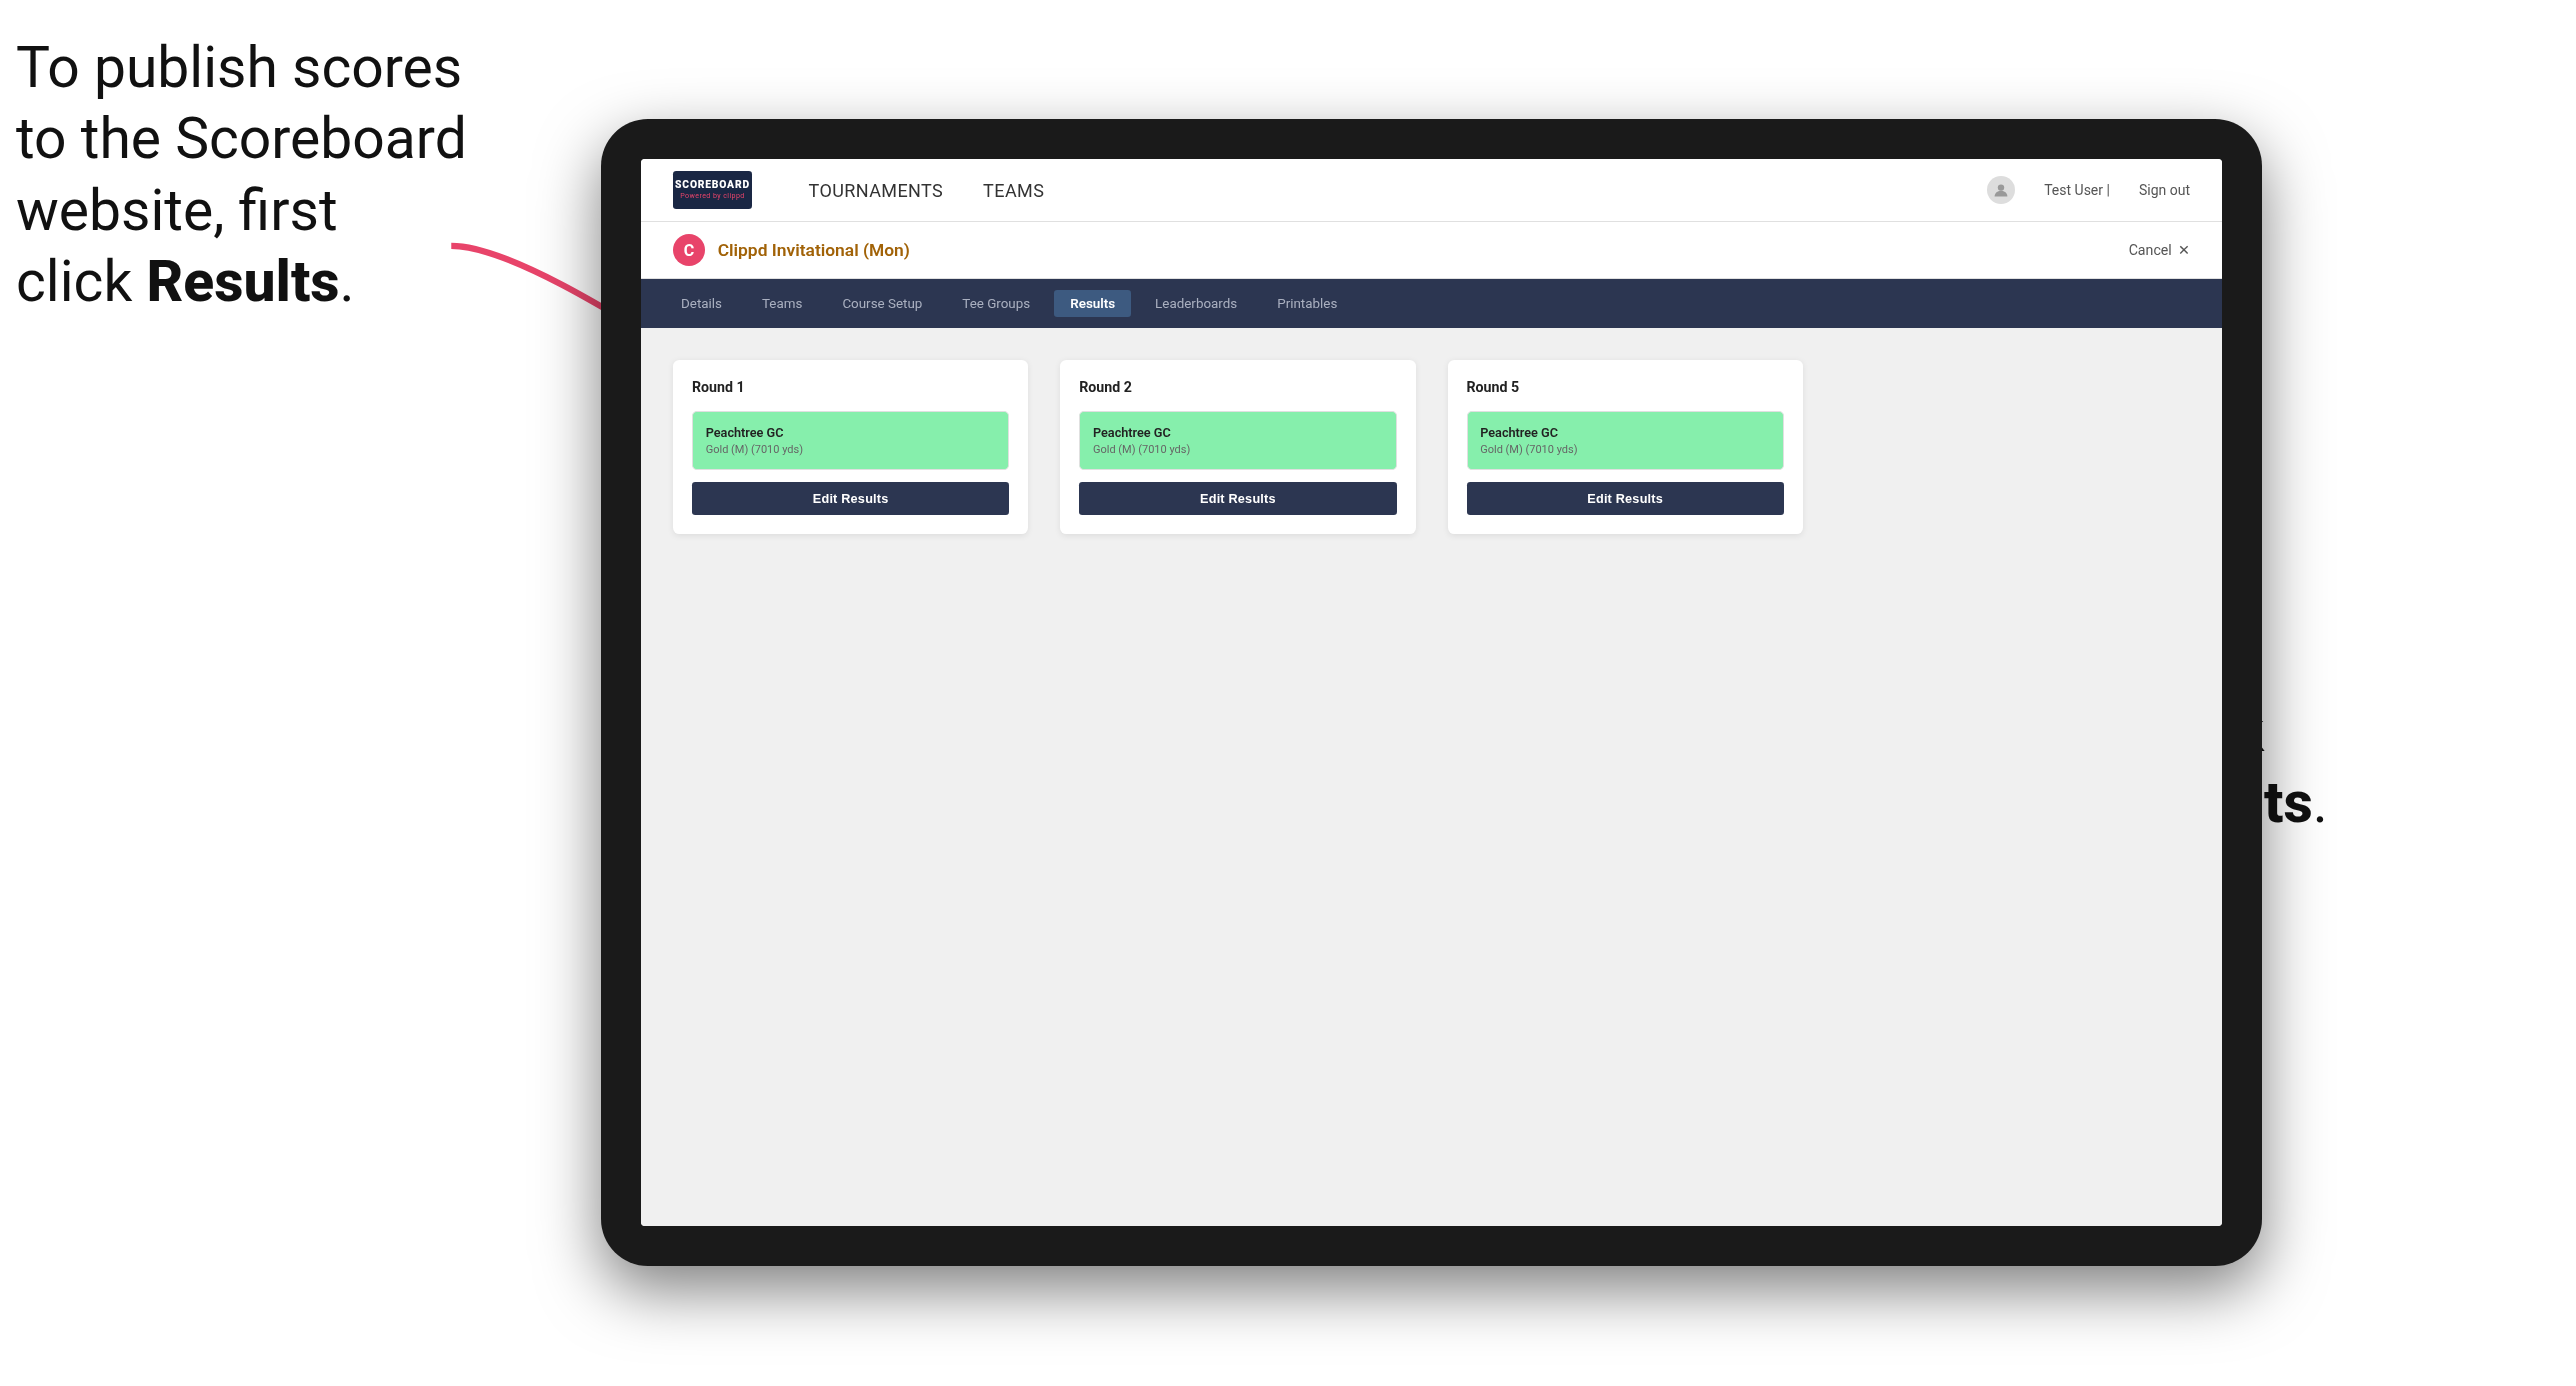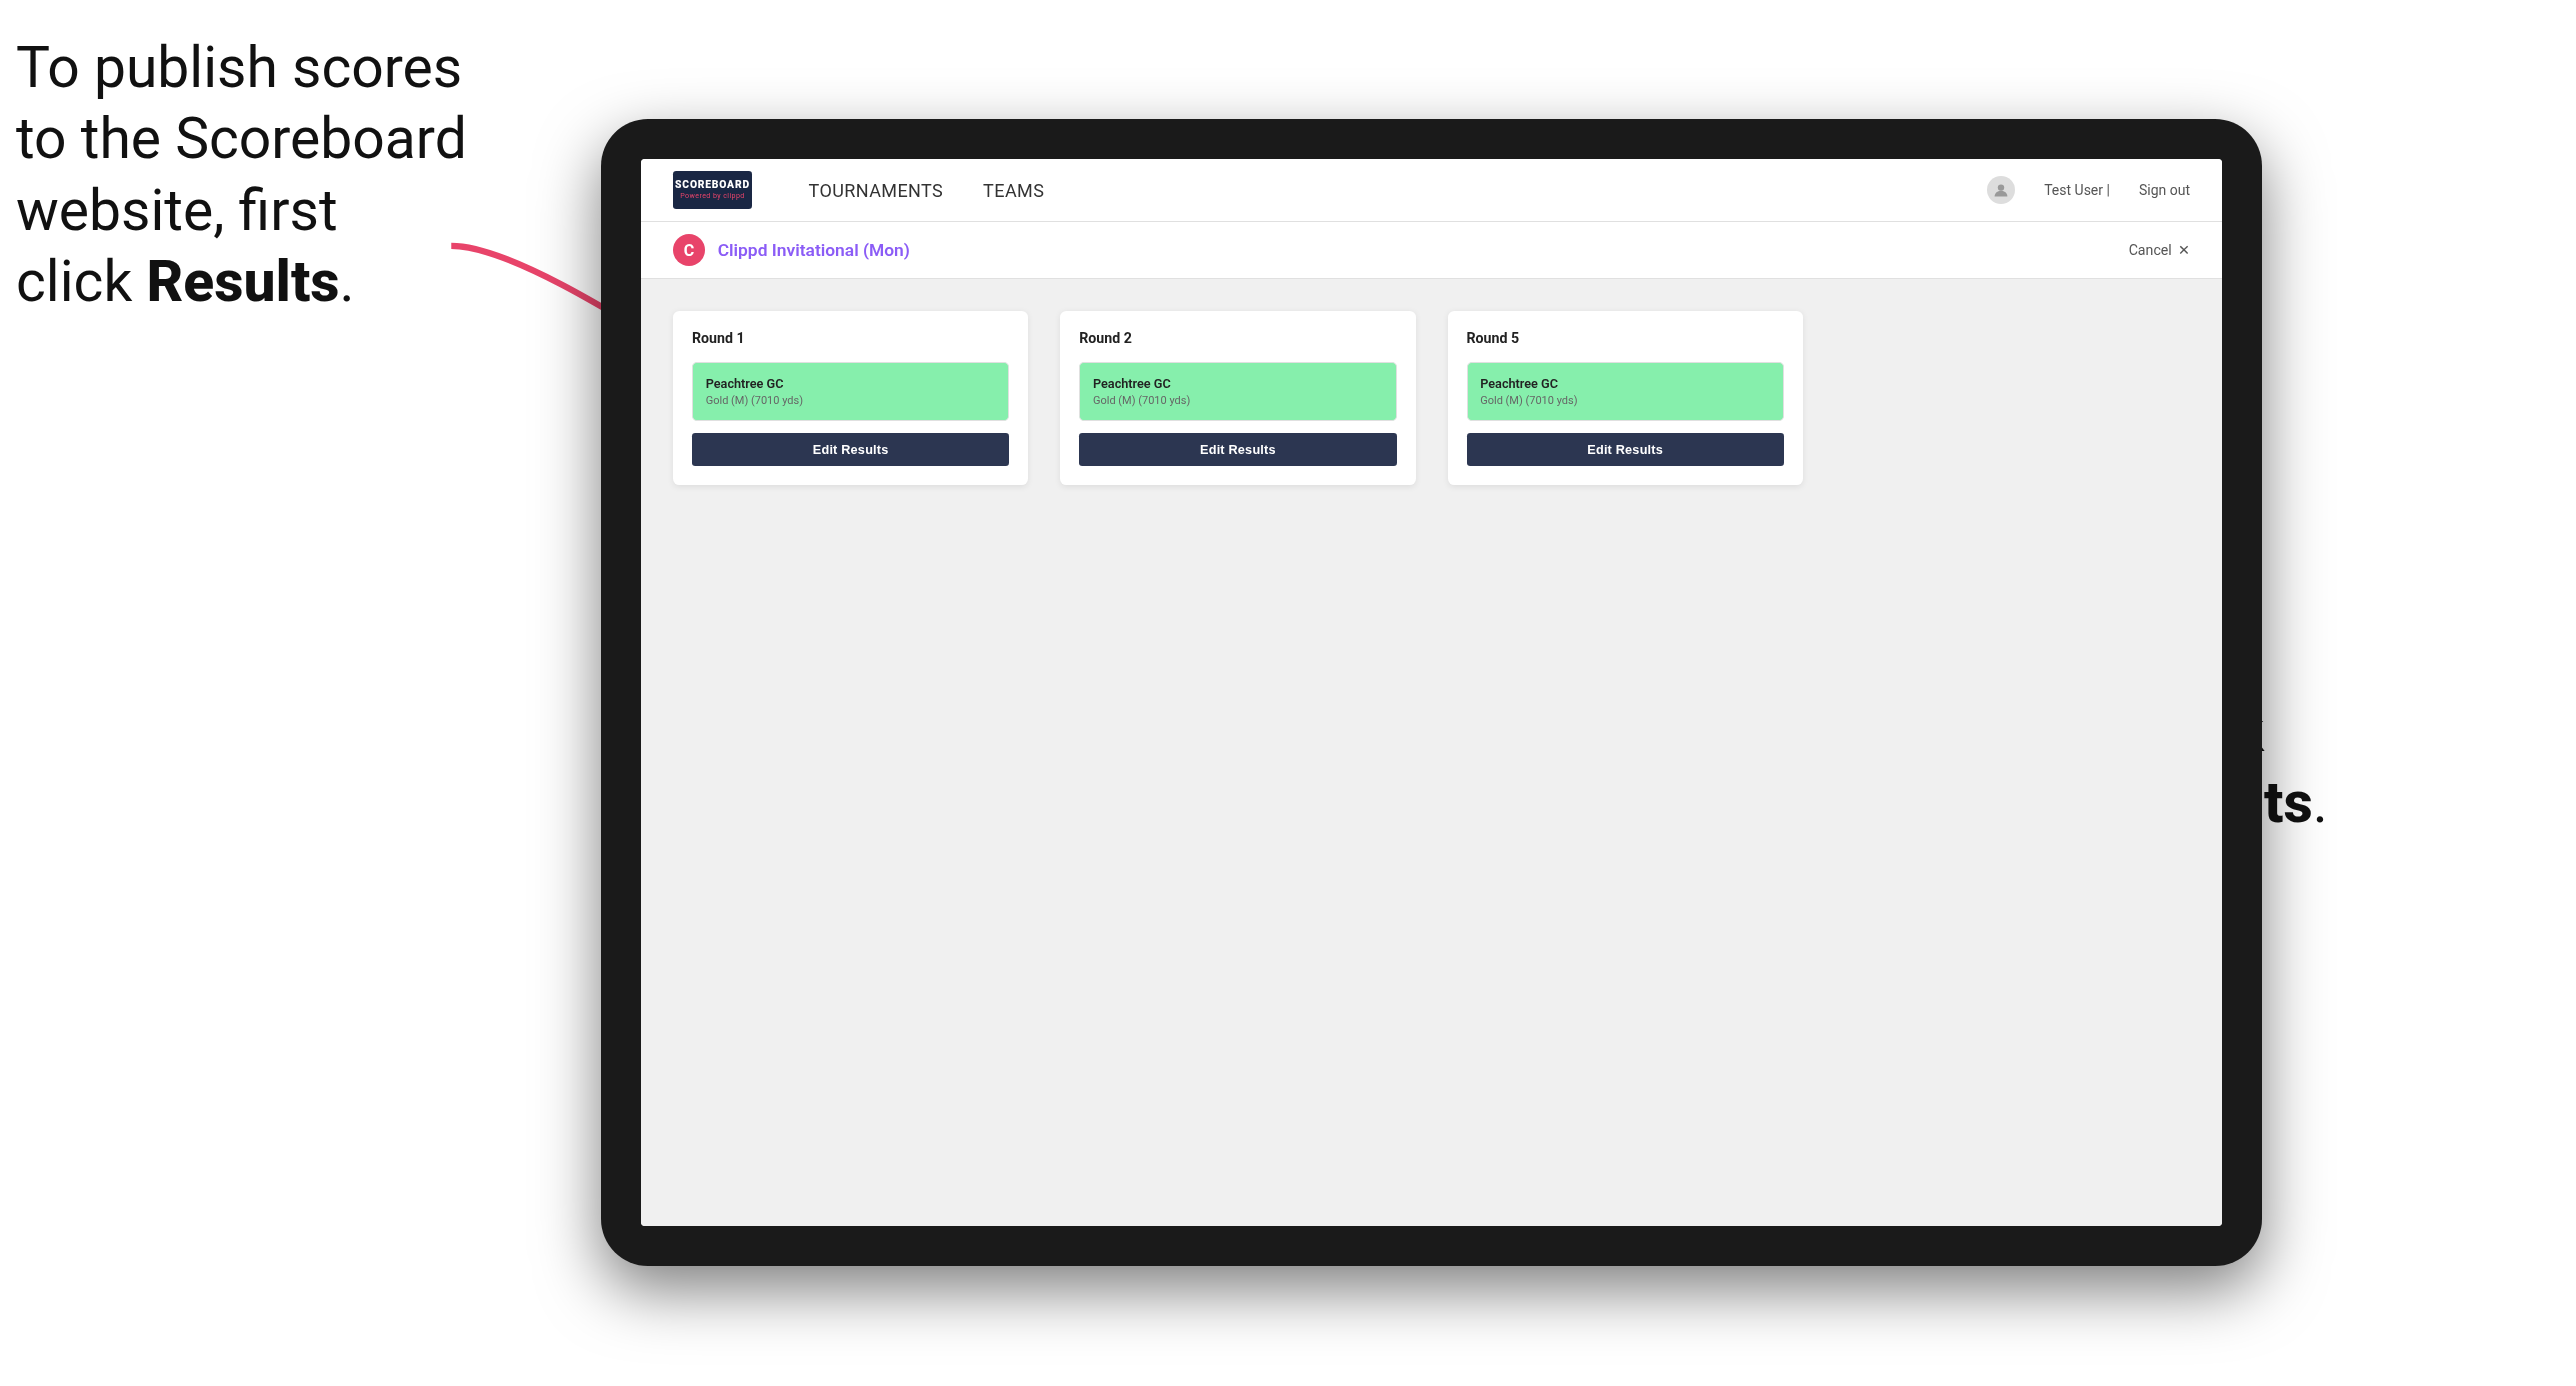--- a/index.html
+++ b/index.html
@@ -161,21 +161,21 @@
       justify-content: center;
       color: white;
       font-weight: 700;
       font-size: 16px;
       margin-right: 12.7px;
     }
 
     .tournament-title {
       font-size: 17.4px;
       font-weight: 600;
-      color: #8b5cf6;
+      color: #a16207;
       flex: 1;
     }
 
     .cancel-btn {
       font-size: 14.2px;
       color: #555;
       cursor: pointer;
       display: flex;
       align-items: center;
       gap: 6.3px;
@@ -334,20 +334,29 @@
 
     <div class="tournament-bar">
       <div class="tournament-icon">C</div>
       <div class="tournament-title">Clippd Invitational (Mon)</div>
       <div class="cancel-btn">
         <span>Cancel</span>
         <span>✕</span>
       </div>
     </div>
 
+    <div class="sub-nav">
+      <div class="sub-nav-tab">Details</div>
+      <div class="sub-nav-tab">Teams</div>
+      <div class="sub-nav-tab">Course Setup</div>
+      <div class="sub-nav-tab">Tee Groups</div>
+      <div class="sub-nav-tab active">Results</div>
+      <div class="sub-nav-tab">Leaderboards</div>
+      <div class="sub-nav-tab">Printables</div>
+    </div>
 
     <div class="content-area">
       <div class="rounds-grid">
 
         <div class="round-card">
           <div class="round-title">Round 1</div>
           <div class="course-card">
             <div class="course-name">Peachtree GC</div>
             <div class="course-detail">Gold (M) (7010 yds)</div>
           </div>

